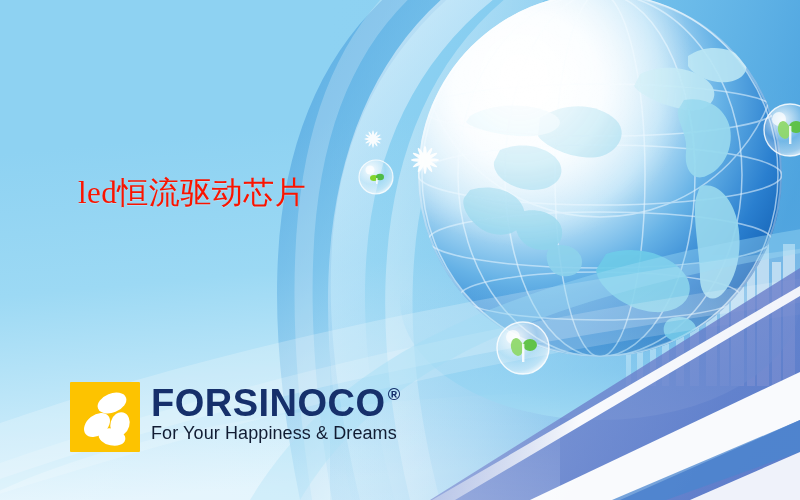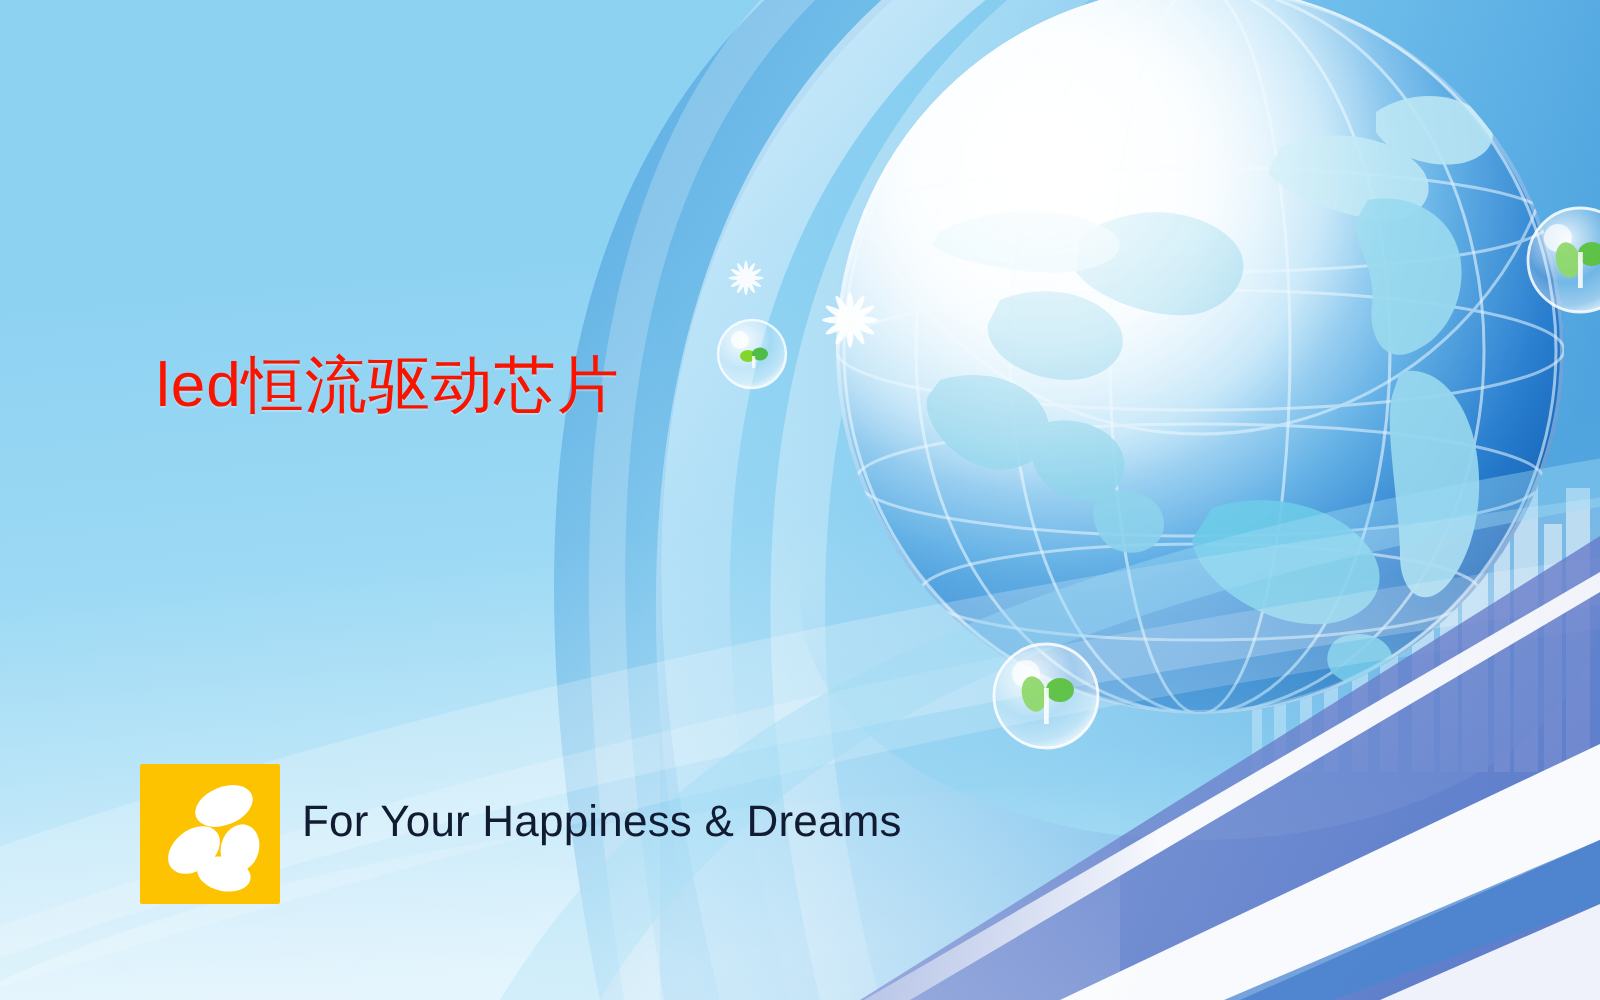--- a/index.html
+++ b/index.html
@@ -13,21 +13,21 @@
     background:linear-gradient(180deg,#8ed2f2 0%, #8ed2f2 28%, #9bd8f4 55%, #bbe5f8 80%, #d8f0fb 100%);
   }
   .layer{position:absolute;inset:0;pointer-events:none;}
   .layer svg{display:block;width:800px;height:500px;}
 
   
   #headline{
     position:absolute;left:78px;top:163px;z-index:40;
     color:#fa1400;
     font-size:31px;line-height:1.95;
-    font-family:Liberation Sans, sans-serif;
+    font-family:Liberation Serif, serif;
     letter-spacing:0.5px;
     text-shadow:0 1px 0 rgba(255,255,255,.25);
     white-space:nowrap;
   }
   #headline .ln2{display:block;padding-left:16px;}
 
   
   #logo{
     position:absolute;left:70px;top:382px;z-index:45;
     display:flex;align-items:flex-start;
@@ -38,21 +38,21 @@
   }
   #logo-mark svg{position:absolute;left:0;top:0;}
   #logo-text{margin-left:11px;padding-top:2px;}
   #brand-row{display:flex;align-items:flex-start;line-height:1;}
   #brand-name{
     font-size:38px;font-weight:bold;color:#16306b;
     letter-spacing:0.5px;font-family:"Liberation Sans",sans-serif;
   }
   #brand-reg{font-size:17px;color:#16306b;margin-left:2px;margin-top:2px;font-weight:bold;}
   #brand-tagline{
-    font-size:22px;color:#111c33;margin-top:14px;letter-spacing:0.1px;
+    font-size:18px;color:#111c33;margin-top:1px;letter-spacing:0.1px;
     font-family:"Liberation Sans",sans-serif;
   }
 </style>
 </head>
 <body>
 
 <div id="banner">
 
   <div class="layer">
     <svg viewBox="0 0 800 500" xmlns="http://www.w3.org/2000/svg">
@@ -314,17 +314,21 @@
       <svg width="70" height="70" viewBox="0 0 70 70" xmlns="http://www.w3.org/2000/svg">
         <g fill="#ffffff">
           <ellipse cx="42" cy="21" rx="15" ry="9.5" transform="rotate(-22 42 21)"></ellipse>
           <ellipse cx="50" cy="42" rx="9.5" ry="12" transform="rotate(16 50 42)"></ellipse>
           <ellipse cx="27" cy="43" rx="14.5" ry="10" transform="rotate(-38 27 43)"></ellipse>
           <ellipse cx="42" cy="55" rx="13.5" ry="8.5" transform="rotate(12 42 55)"></ellipse>
         </g>
       </svg>
     </div>
     <div id="logo-text">
+      <div id="brand-row">
+        <span id="brand-name">FORSINOCO</span>
+        <span id="brand-reg">®</span>
+      </div>
       <div id="brand-tagline">For Your Happiness &amp; Dreams</div>
     </div>
   </div>
 
 </div>
 
 </body></html>

